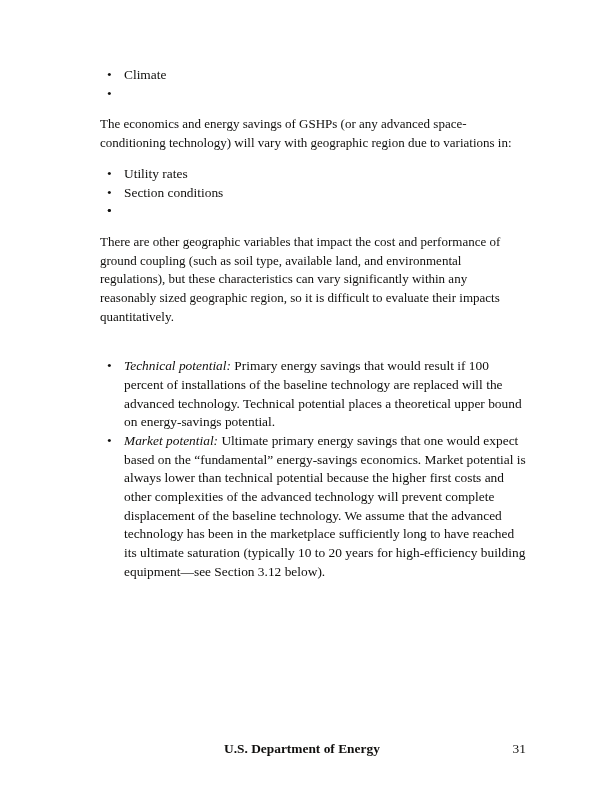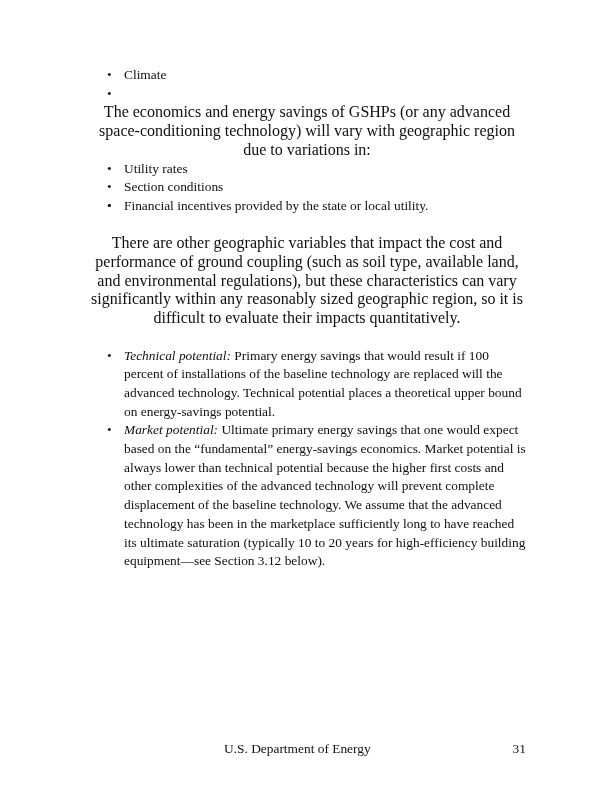--- a/index.html
+++ b/index.html
@@ -26,24 +26,24 @@
 
   
   .content {
     position: absolute;
     left: 88px;
     top: 66px;
     width: 438px;
   }
 
   p.para {
-    margin: 0;
-    font-size: 16px;
+    margin: 12px;
+    font-size: 13px;
     line-height: 18.7px;
-    text-align: center;
+    text-align: left;
   }
 
   
   .gap {
     height: 18.7px;
   }
 
   ul.bullets {
     list-style: none;
     margin: 0;
@@ -76,20 +76,21 @@
     width: 438px;
     height: 20px;
   }
   .footer .org {
     position: absolute;
     left: 136px;
     top: 0;
     font-size: 13.4px;
     line-height: 18.7px;
     white-space: nowrap;
+    font-weight: bold;
   }
   .footer .pageno {
     position: absolute;
     right: 0;
     top: 0;
     font-size: 13.4px;
     line-height: 18.7px;
     text-align: center;
   }
 </style>
@@ -121,21 +122,20 @@
       </li>
       <li>
         <span class="disc">•</span>
         <span>Section conditions</span>
       </li>
       <li>
         <span class="disc">•</span>
       </li>
       <li>
         <span class="disc">•</span>
-        <span>Financial incentives provided by the state or local utility.</span>
       </li>
     </ul>
 
     <div class="gap"></div>
 
     <p class="para">There are other geographic variables that impact the cost and performance of ground coupling (such as soil type, available land, and environmental regulations), but these characteristics can vary significantly within any reasonably sized geographic region, so it is difficult to evaluate their impacts quantitatively.</p>
 
     <div class="gap"></div>
 
 

